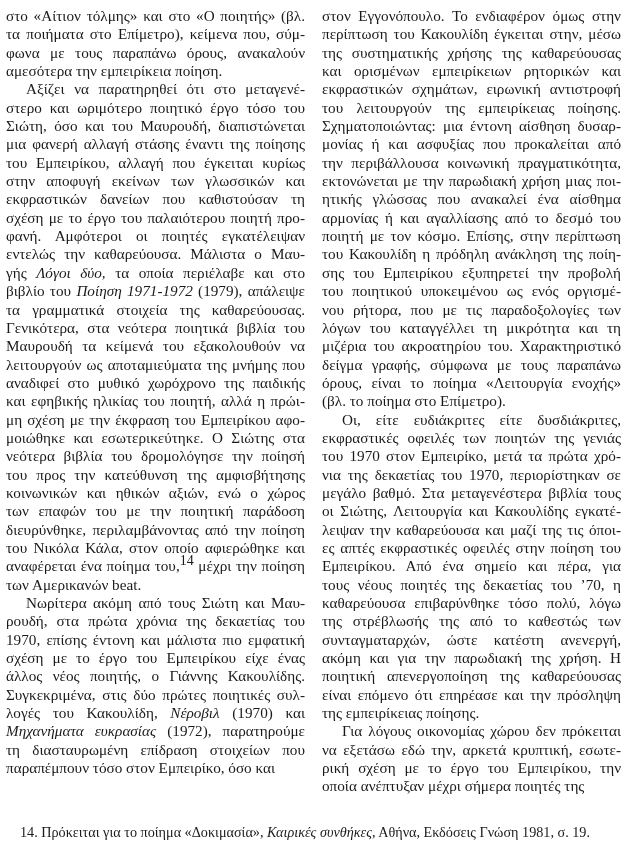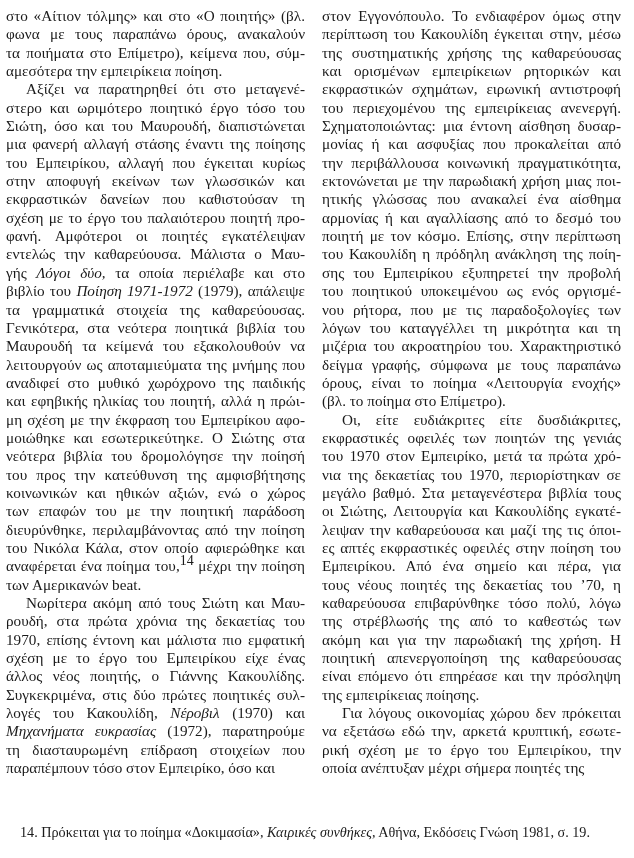--- a/index.html
+++ b/index.html
@@ -16,22 +16,22 @@
   sup { font-size: 14px; line-height: 0; vertical-align: 6px; }
   .footnote { position: absolute; top: 823px; left: 20px; width: 560px; font-size: 14.2px;
               line-height: 18px; white-space: nowrap; }
 </style>
 </head>
 <body>
 
 <div class="col left">
     <div>
       <div class="line">στο «Αίτιον τόλμης» και στο «Ο ποιητής» (βλ.</div>
+      <div class="line">τα ποιήματα στο Επίμετρο), κείμενα που, σύμ-</div>
       <div class="line">φωνα με τους παραπάνω όρους, ανακαλούν</div>
-      <div class="line">τα ποιήματα στο Επίμετρο), κείμενα που, σύμ-</div>
       <div class="line last">αμεσότερα την εμπειρίκεια ποίηση.</div>
     </div>
     <div>
       <div class="line indent">Αξίζει να παρατηρηθεί ότι στο μεταγενέ-</div>
       <div class="line">στερο και ωριμότερο ποιητικό έργο τόσο του</div>
       <div class="line">Σιώτη, όσο και του Μαυρουδή, διαπιστώνεται</div>
       <div class="line">μια φανερή αλλαγή στάσης έναντι της ποίησης</div>
       <div class="line">του Εμπειρίκου, αλλαγή που έγκειται κυρίως</div>
       <div class="line">στην αποφυγή εκείνων των γλωσσικών και</div>
       <div class="line">εκφραστικών δανείων που καθιστούσαν τη</div>
@@ -70,21 +70,21 @@
       <div class="line last">παραπέμπουν τόσο στον Εμπειρίκο, όσο και</div>
     </div>
   </div>
 <div class="col right">
     <div>
       <div class="line">στον Εγγονόπουλο. Το ενδιαφέρον όμως στην</div>
       <div class="line">περίπτωση του Κακουλίδη έγκειται στην, μέσω</div>
       <div class="line">της συστηματικής χρήσης της καθαρεύουσας</div>
       <div class="line">και ορισμένων εμπειρίκειων ρητορικών και</div>
       <div class="line">εκφραστικών σχημάτων, ειρωνική αντιστροφή</div>
-      <div class="line">του περιεχομένου της εμπειρίκειας ανενεργή.</div>
+      <div class="line">του λειτουργούν της εμπειρίκειας ποίησης.</div>
       <div class="line">Σχηματοποιώντας: μια έντονη αίσθηση δυσαρ-</div>
       <div class="line">μονίας ή και ασφυξίας που προκαλείται από</div>
       <div class="line">την περιβάλλουσα κοινωνική πραγματικότητα,</div>
       <div class="line">εκτονώνεται με την παρωδιακή χρήση μιας ποι-</div>
       <div class="line">ητικής γλώσσας που ανακαλεί ένα αίσθημα</div>
       <div class="line">αρμονίας ή και αγαλλίασης από το δεσμό του</div>
       <div class="line">ποιητή με τον κόσμο. Επίσης, στην περίπτωση</div>
       <div class="line">του Κακουλίδη η πρόδηλη ανάκληση της ποίη-</div>
       <div class="line">σης του Εμπειρίκου εξυπηρετεί την προβολή</div>
       <div class="line">του ποιητικού υποκειμένου ως ενός οργισμέ-</div>
@@ -101,20 +101,21 @@
       <div class="line">του 1970 στον Εμπειρίκο, μετά τα πρώτα χρό-</div>
       <div class="line">νια της δεκαετίας του 1970, περιορίστηκαν σε</div>
       <div class="line">μεγάλο βαθμό. Στα μεταγενέστερα βιβλία τους</div>
       <div class="line">οι Σιώτης, Λειτουργία και Κακουλίδης εγκατέ-</div>
       <div class="line">λειψαν την καθαρεύουσα και μαζί της τις όποι-</div>
       <div class="line">ες απτές εκφραστικές οφειλές στην ποίηση του</div>
       <div class="line">Εμπειρίκου. Από ένα σημείο και πέρα, για</div>
       <div class="line">τους νέους ποιητές της δεκαετίας του ’70, η</div>
       <div class="line">καθαρεύουσα επιβαρύνθηκε τόσο πολύ, λόγω</div>
       <div class="line">της στρέβλωσής της από το καθεστώς των</div>
+      <div class="line">συνταγματαρχών, ώστε κατέστη ανενεργή,</div>
       <div class="line">ακόμη και για την παρωδιακή της χρήση. Η</div>
       <div class="line">ποιητική απενεργοποίηση της καθαρεύουσας</div>
       <div class="line">είναι επόμενο ότι επηρέασε και την πρόσληψη</div>
       <div class="line last">της εμπειρίκειας ποίησης.</div>
     </div>
     <div>
       <div class="line indent">Για λόγους οικονομίας χώρου δεν πρόκειται</div>
       <div class="line">να εξετάσω εδώ την, αρκετά κρυπτική, εσωτε-</div>
       <div class="line">ρική σχέση με το έργο του Εμπειρίκου, την</div>
       <div class="line last">οποία ανέπτυξαν μέχρι σήμερα ποιητές της</div>

